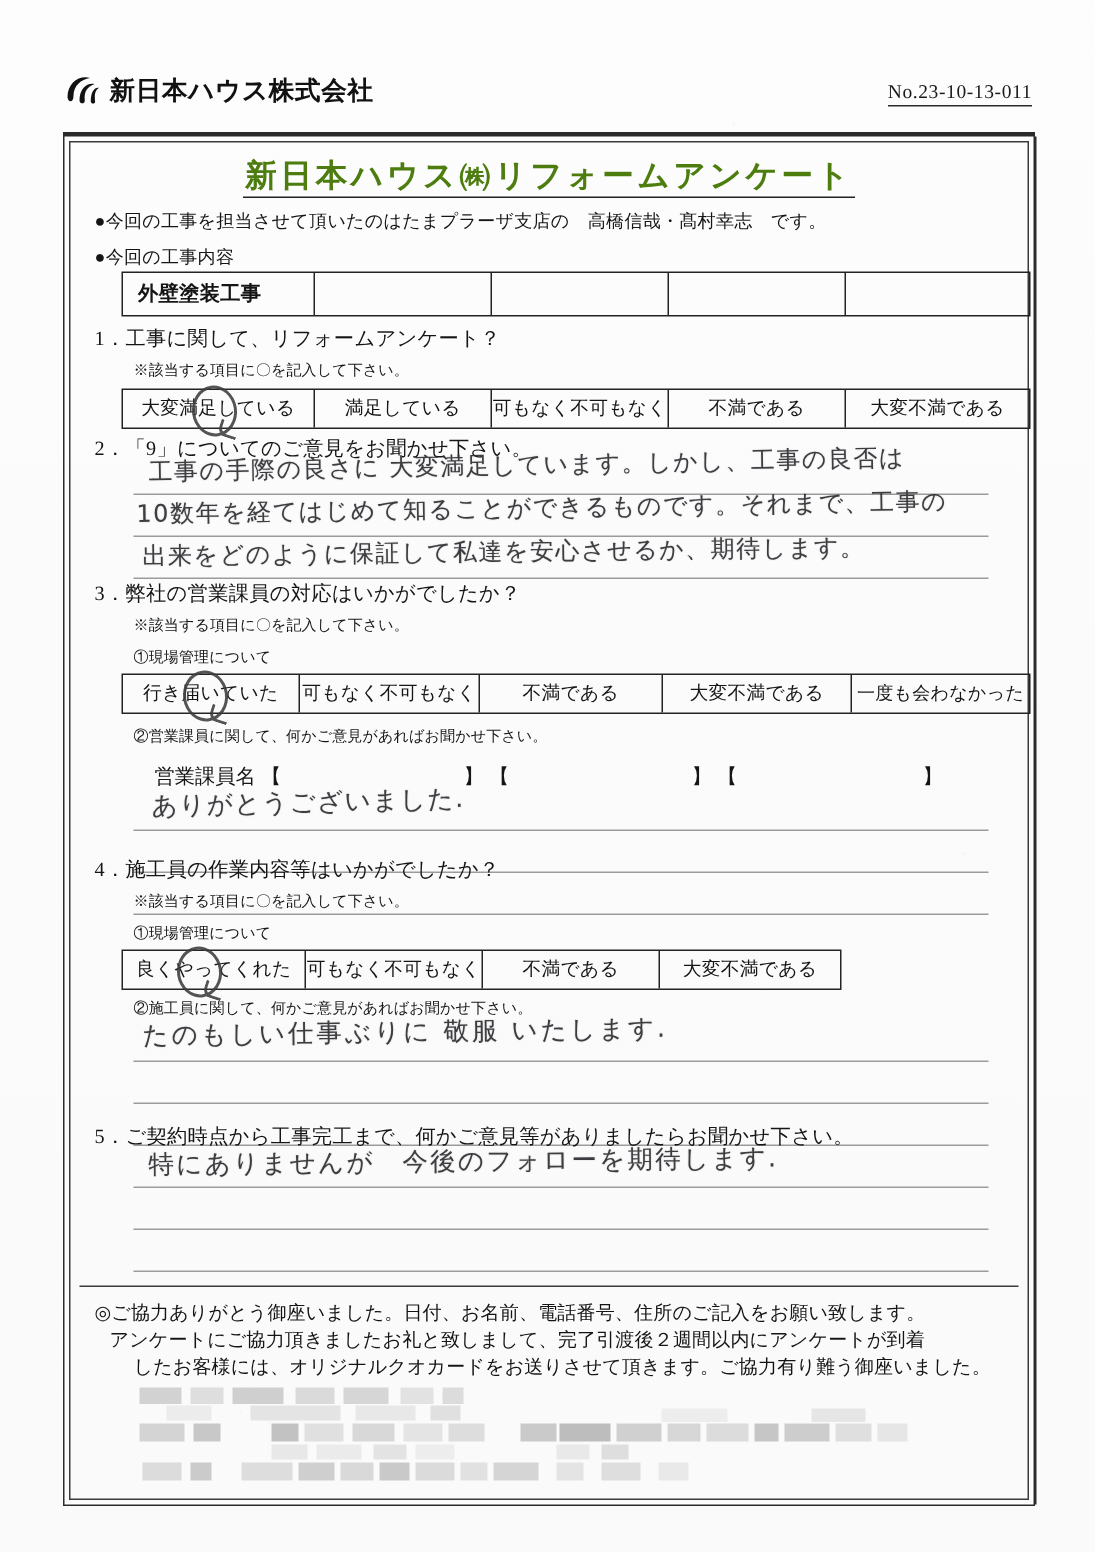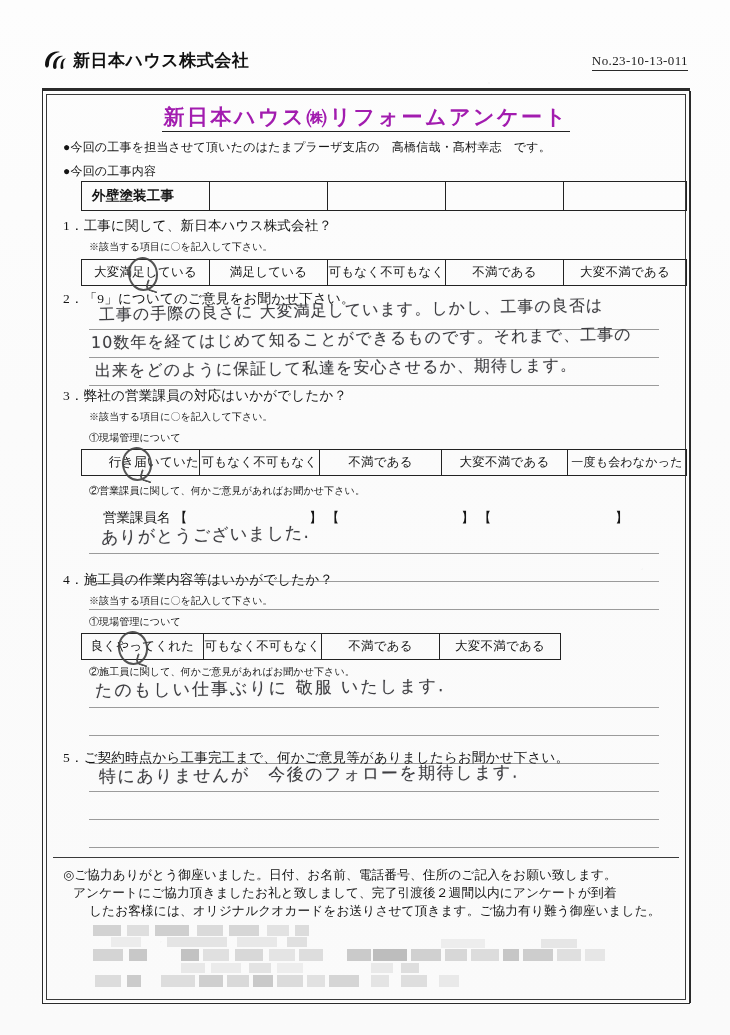--- a/index.html
+++ b/index.html
@@ -65,21 +65,21 @@
     background:#2b2b2b;
   }
 
   .inner{position:absolute;left:0;top:0;width:646px;height:912px;}
 
   
   .form-title{
     position:absolute;left:0;top:12px;width:646px;
     text-align:center;
     font-size:21px;font-weight:700;letter-spacing:2.5px;
-    color:#a21caf;
+    color:#4d7c0f;
   }
   .form-title span{
     border-bottom:1.5px solid #222;
     padding:0 2px 2px 2px;
   }
 
   
   .pline{
     position:absolute;
     font-size:13.5px;
@@ -193,21 +193,21 @@
 
   <div class="tbl work" style="left:38px;top:90px;width:604px;height:28px;">
     <div class="cell" style="width:128px;">外壁塗装工事</div>
     <div class="cell" style="width:118px;"></div>
     <div class="cell" style="width:118px;"></div>
     <div class="cell" style="width:118px;"></div>
     <div class="cell" style="width:122px;"></div>
   </div>
 
   <div class="pline qnum" style="left:20px;top:126px;">
-    <span>1．</span><span>工事に関して、新日本ハウス株式会社？</span>
+    <span>1．</span><span>工事に関して、リフォームアンケート？</span>
   </div>
   <div class="pline note" style="left:46px;top:149px;">※該当する項目に〇を記入して下さい。</div>
 
   <div class="tbl" style="left:38px;top:168px;width:604px;height:25px;">
     <div class="cell" style="width:128px;">
       <span>大変満足している</span>
       <span class="circle-mark" style="left:46px;top:-3px;"></span>
     </div>
     <div class="cell" style="width:118px;">満足している</div>
     <div class="cell" style="width:118px;">可もなく不可もなく</div>
@@ -227,21 +227,21 @@
   <div class="hand" style="left:48px;top:242px;font-size:16px;transform:rotate(-0.9deg);">10数年を経てはじめて知ることができるものです。それまで、工事の</div>
   <div class="hand" style="left:52px;top:270px;font-size:16px;transform:rotate(-0.7deg);">出来をどのように保証して私達を安心させるか、期待します。</div>
 
   <div class="pline qnum" style="left:20px;top:296px;">
     <span>3．</span><span>弊社の営業課員の対応はいかがでしたか？</span>
   </div>
   <div class="pline note" style="left:46px;top:319px;">※該当する項目に〇を記入して下さい。</div>
   <div class="pline note" style="left:46px;top:340px;">①現場管理について</div>
 
   <div class="tbl" style="left:38px;top:338px;width:604px;height:25px;margin-top:20px;">
-    <div class="cell" style="width:118px;justify-content:flex-end;">
+    <div class="cell" style="width:118px;">
       <span>行き届いていた</span>
       <span class="circle-mark" style="left:40px;top:-3px;"></span>
     </div>
     <div class="cell" style="width:120px;">可もなく不可もなく</div>
     <div class="cell" style="width:122px;">不満である</div>
     <div class="cell" style="width:126px;">大変不満である</div>
     <div class="cell" style="width:118px;font-size:12px;">一度も会わなかった</div>
   </div>
 
   <div class="pline note" style="left:46px;top:393px;">②営業課員に関して、何かご意見があればお聞かせ下さい。</div>

